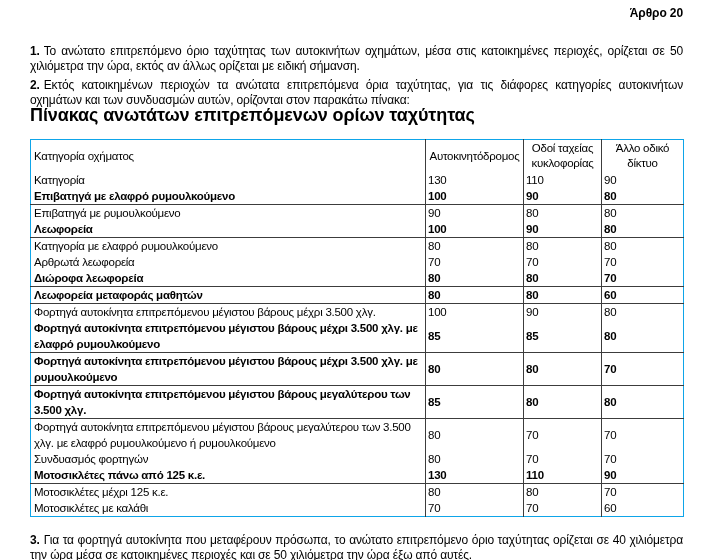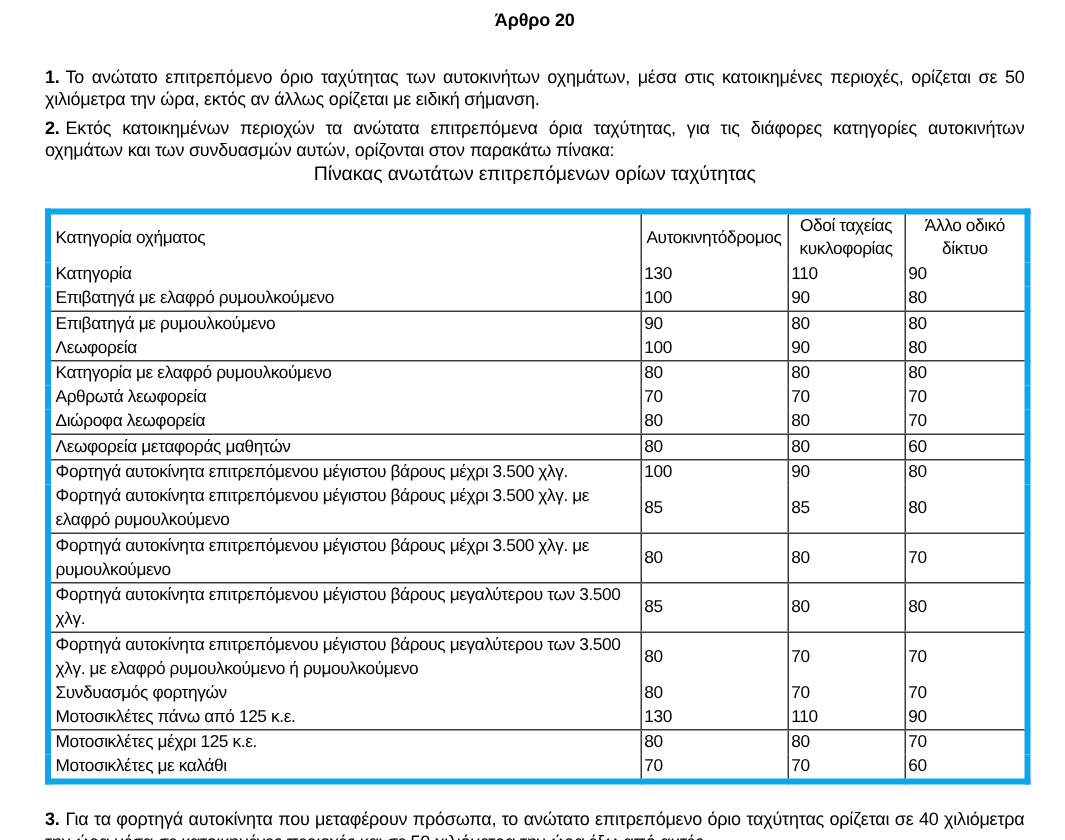--- a/index.html
+++ b/index.html
@@ -6,52 +6,52 @@
   html, body { background: #ffffff; }
   body {
     width: 710px; height: 560px;
     font-family: "Liberation Sans", "DejaVu Sans", sans-serif;
     color: #000;
     overflow: hidden;
   }
   .page { padding: 6px 27px 0 30px; }
 
   .doc-title {
-    text-align: center; font-weight: bold;
+    text-align: right; font-weight: bold;
     font-size: 12px; line-height: 15px; letter-spacing: -0.1px;
   }
 
   .para {
     margin-top: 4px; text-align: justify;
     font-size: 12px; line-height: 15px; letter-spacing: -0.15px;
   }
   .para.first { margin-top: 23px; }
   .pnum { font-weight: bold; margin-right: 4px; }
 
   .table-caption {
-    text-align: center; font-weight: normal;
-    font-size: 13px; line-height: 15px; letter-spacing: -0.1px;
+    font-weight: bold;
+    font-size: 18px; line-height: 15px; letter-spacing: -0.1px;
   }
 
   table.limits {
     width: 653px; margin-top: 16px;
     border-collapse: collapse; table-layout: fixed;
-    border: 4px solid #0ea5e9;
+    border: 1px solid #0ea5e9;
   }
   table.limits th, table.limits td {
     font-size: 11.5px; letter-spacing: -0.25px;
     font-weight: normal; vertical-align: middle;
   }
   table.limits th { line-height: 15px; padding: 1px 2px; text-align: center; }
   table.limits th.cat { text-align: left; padding-left: 3px; }
   table.limits td { line-height: 16px; padding: 0 2px; }
   table.limits td.cat { text-align: left; padding-left: 3px; }
   table.limits td.num { text-align: left; }
   table.limits th + th, table.limits td + td { border-left: 1px solid #3c3c3c; }
-  table.limits tr.group-end td { border-bottom: 1px solid #3c3c3c; }
+  table.limits tr.group-end td { border-bottom: 1px solid #3c3c3c; font-weight: bold; }
 
   .para.after-table { margin-top: 16px; }
 </style>
 </head>
 <body>
 
 <div class="page">
 
   <div class="doc-title">Άρθρο 20</div>
 

